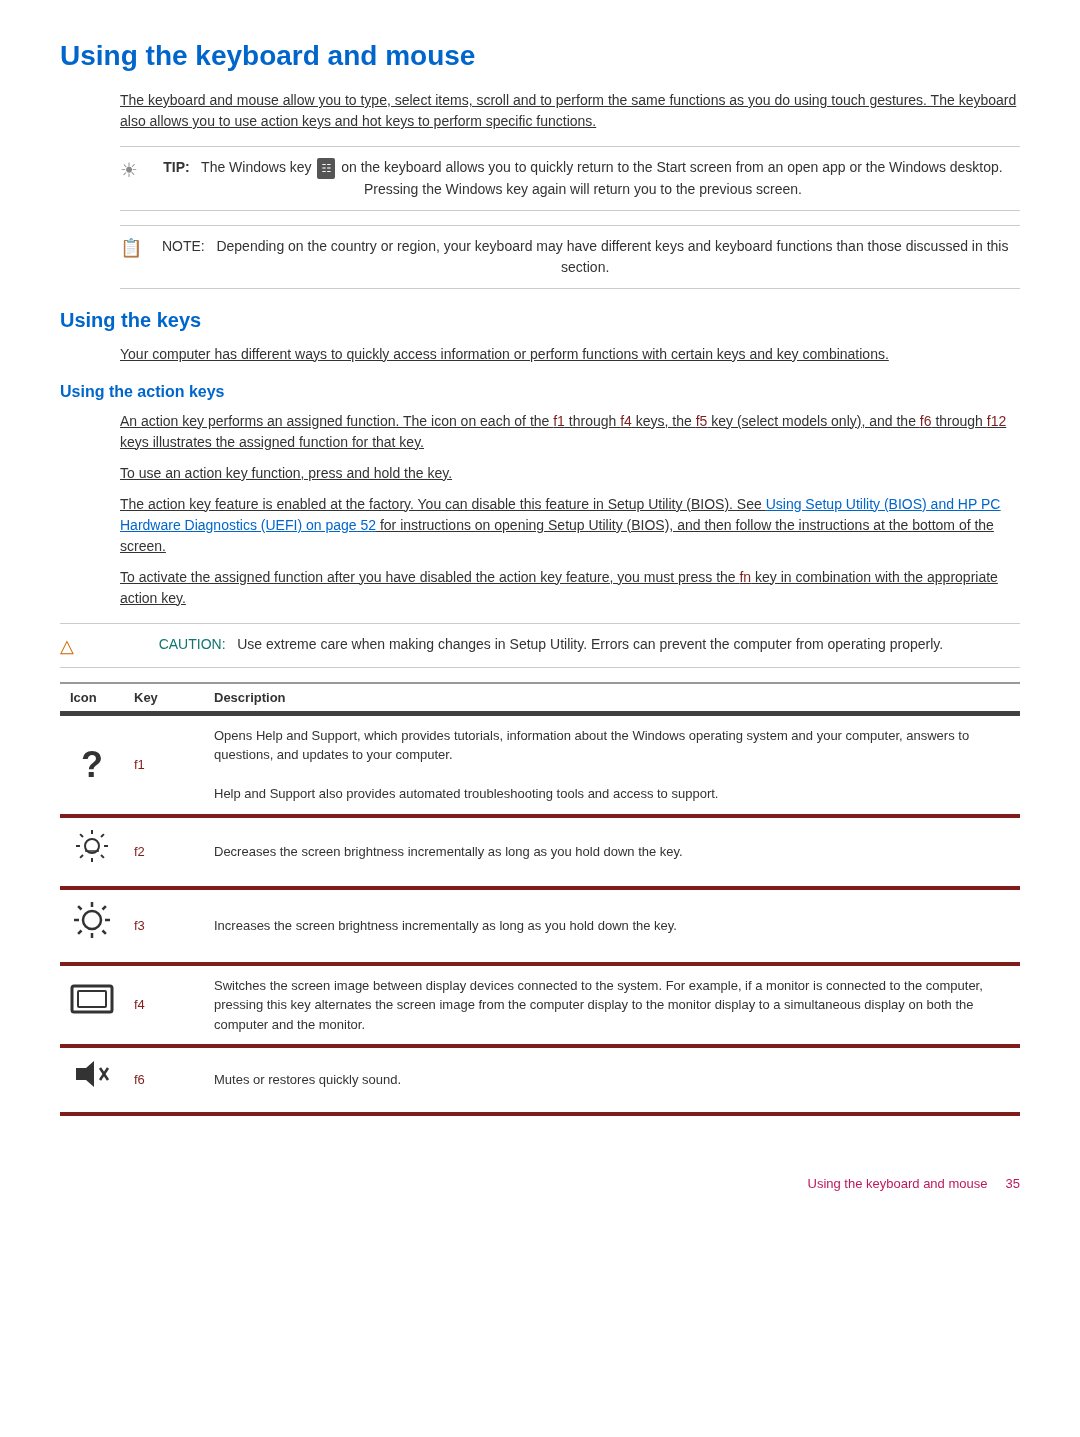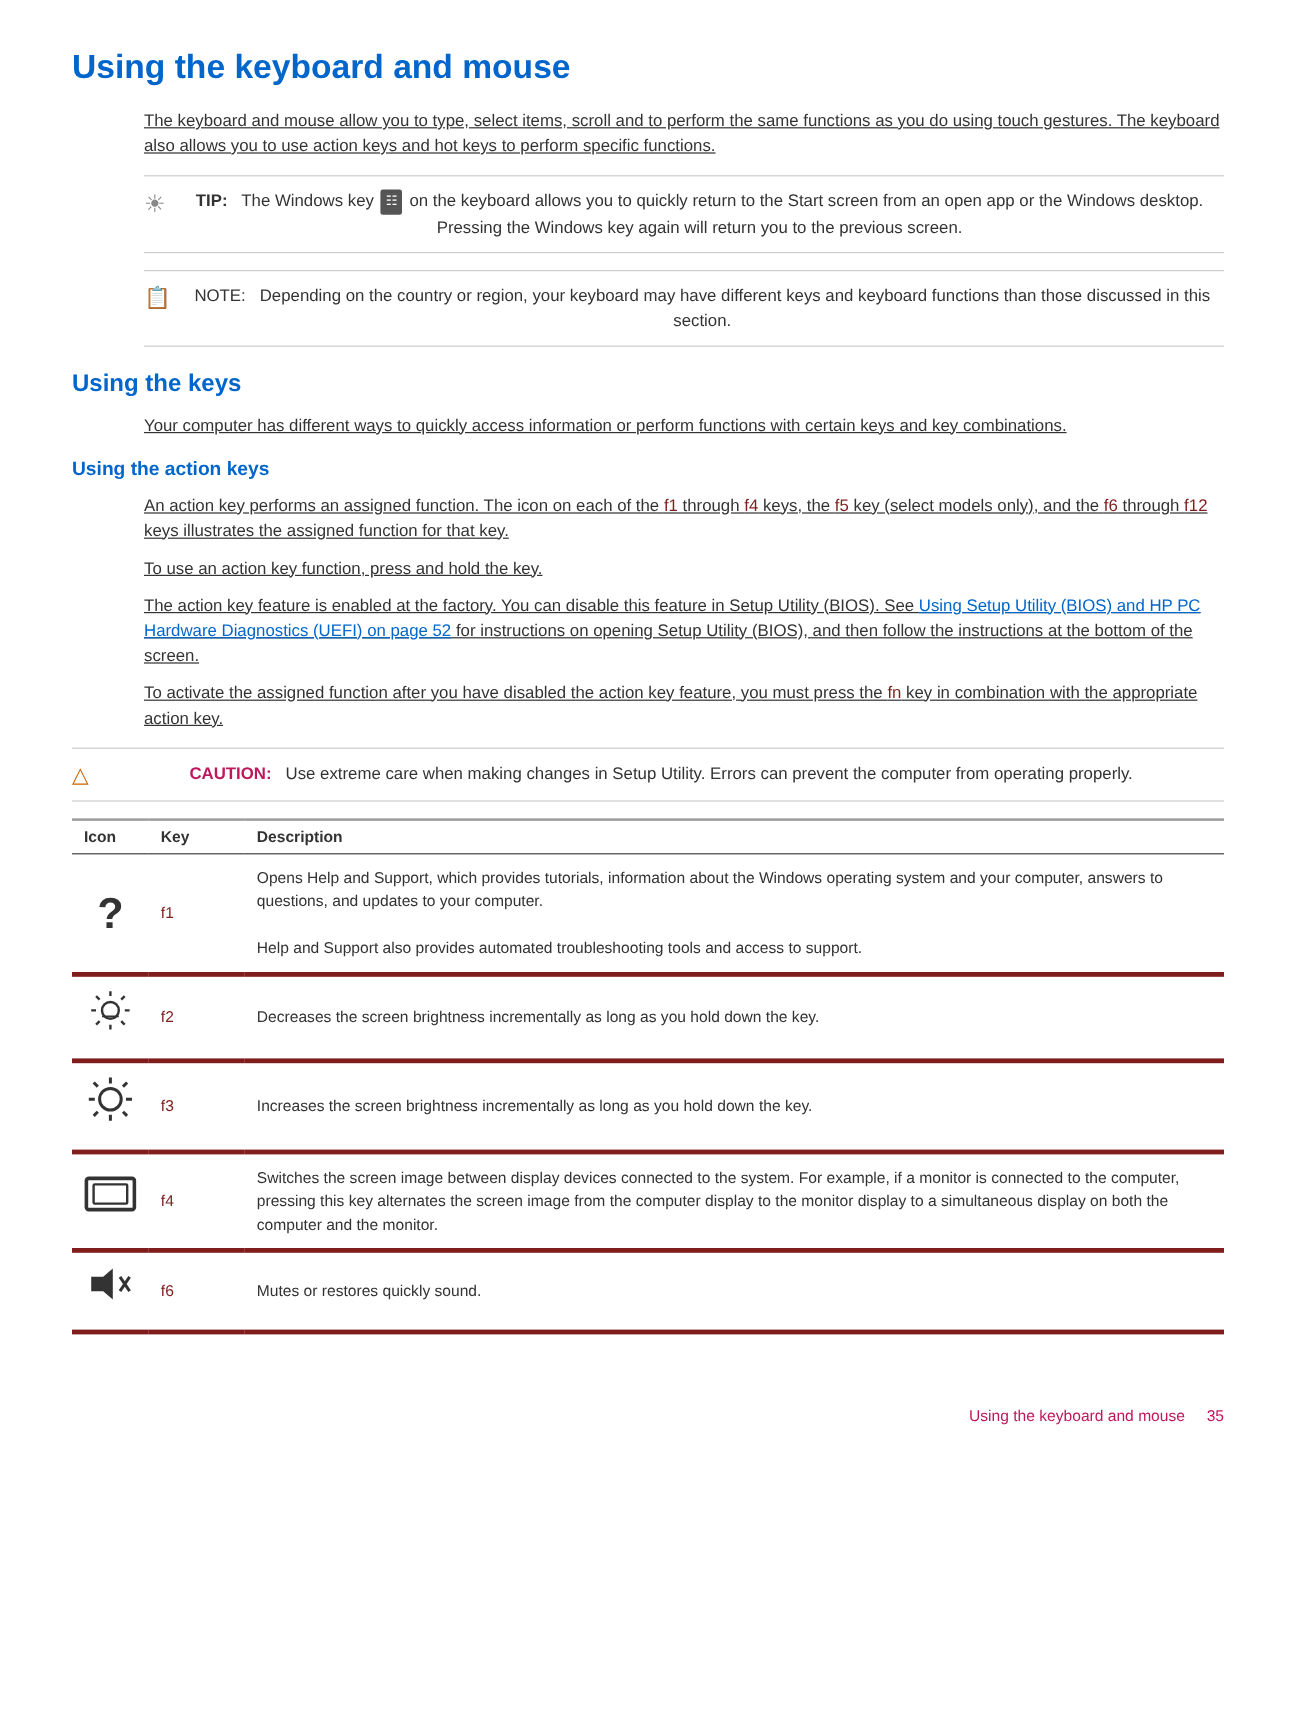--- a/index.html
+++ b/index.html
@@ -59,22 +59,22 @@
     }
     .tip-label {
       font-weight: bold;
       color: #333;
     }
     .note-label {
       font-weight: normal;
       color: #333;
     }
     .caution-label {
-      font-weight: bold;
-      color: #be185d;
+      font-weight: normal;
+      color: #0f766e;
     }
     .tip-content, .note-content, .caution-content {
       flex: 1;
       line-height: 1.5;
       text-align: center;
     }
     h2.section-title {
       color: #0066cc;
       font-size: 20px;
       font-weight: bold;
@@ -105,21 +105,21 @@
       margin: 0 2px;
     }
     
     .keys-table {
       width: 100%;
       border-collapse: collapse;
       margin-top: 10px;
     }
     .keys-table thead tr {
       border-top: 2px solid #999;
-      border-bottom: 1px solid #404040;
+      border-bottom: 5px solid #404040;
     }
     .keys-table th {
       text-align: left;
       padding: 6px 10px;
       font-weight: bold;
       font-size: 13px;
       color: #333;
       background: #fff;
     }
     .keys-table td {

